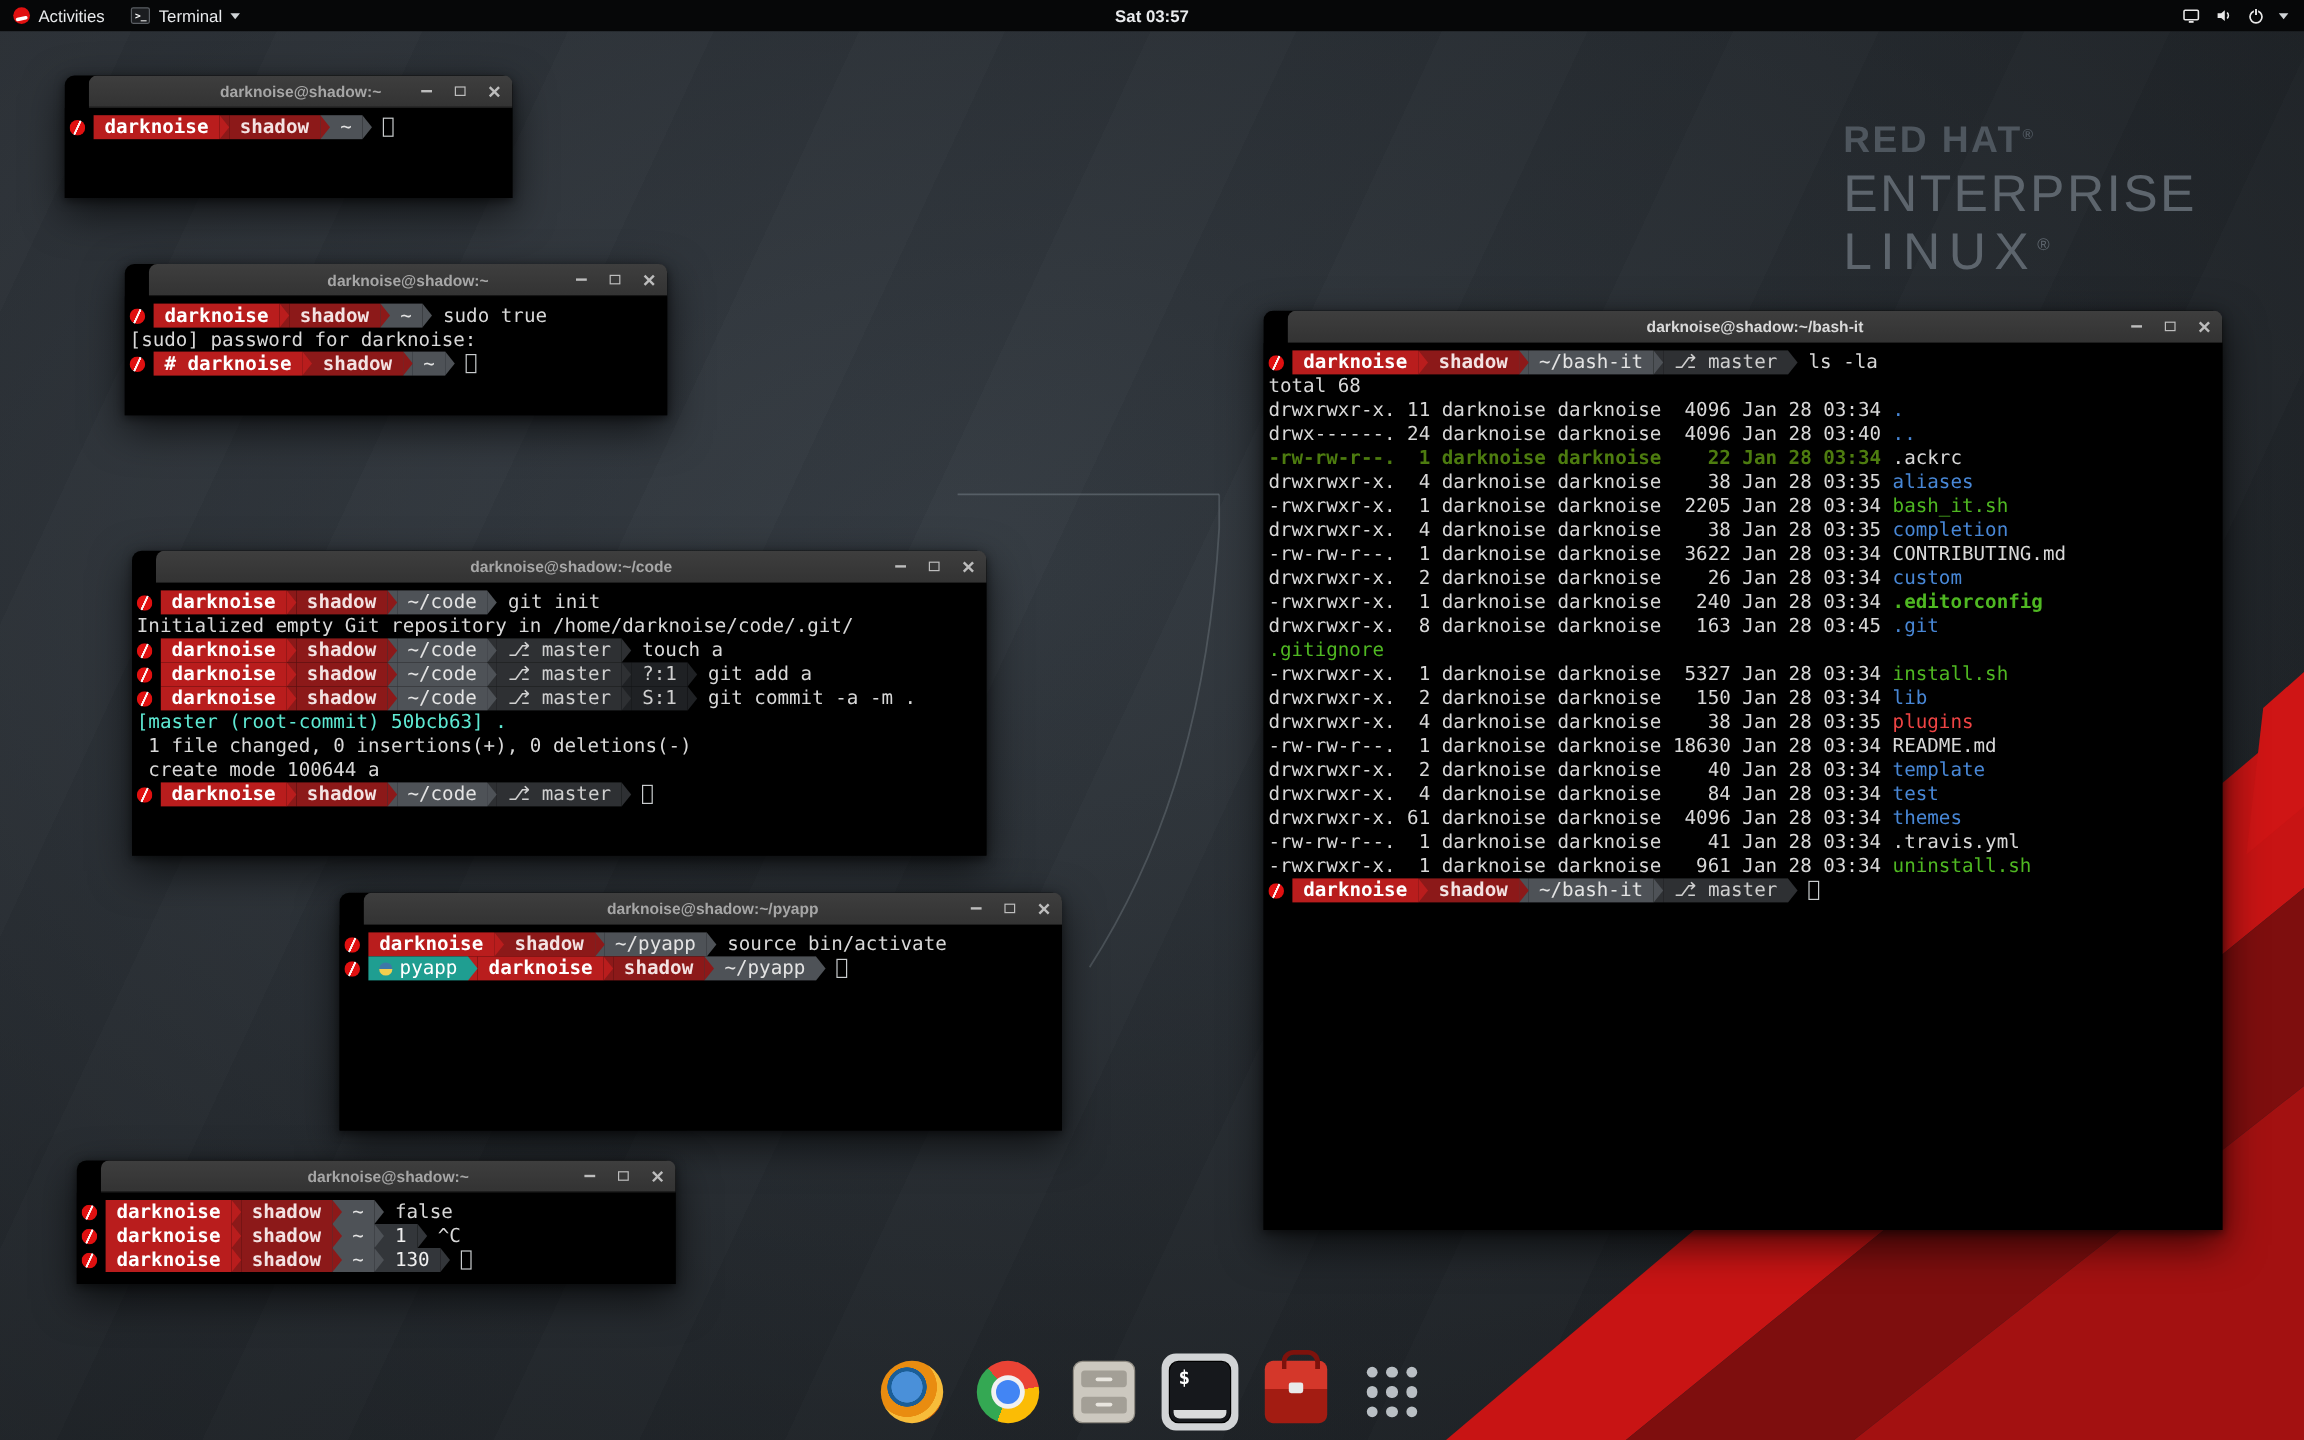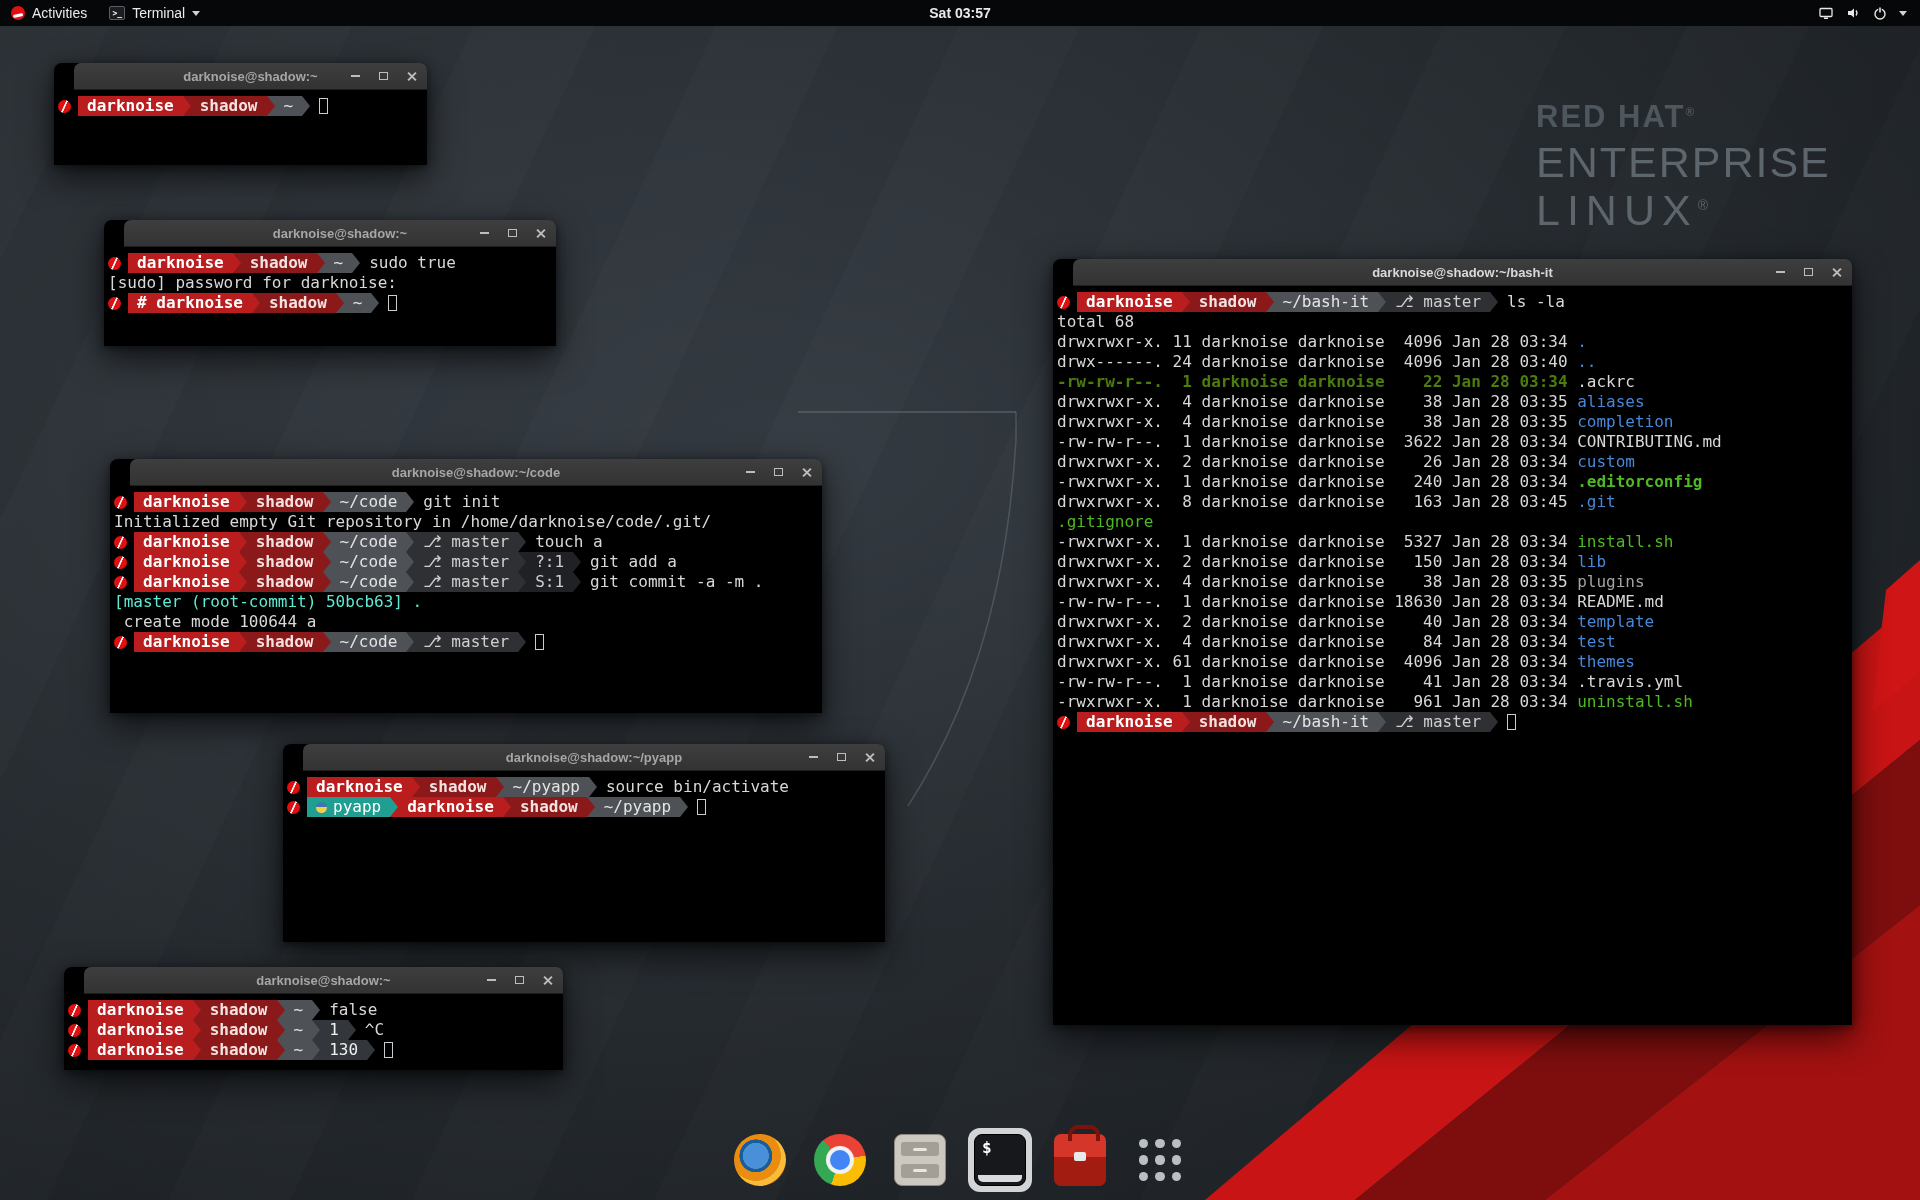--- a/index.html
+++ b/index.html
@@ -153,20 +153,21 @@
             </span>
       </span>
     </div>
     <div class="term-body">
           <div class="term-line"><span class="hat"></span><span class="seg seg-user" style="background: rgb(185, 29, 29); color: rgb(255, 255, 255);">darknoise</span><span class="sep" style="border-left-color: rgb(185, 29, 29); background: rgb(140, 25, 25);"></span><span class="seg seg-host" style="background: rgb(140, 25, 25); color: rgb(243, 226, 226);">shadow</span><span class="sep" style="border-left-color: rgb(140, 25, 25); background: rgb(78, 82, 87);"></span><span class="seg seg-path" style="background: rgb(78, 82, 87); color: rgb(228, 228, 228);">~/code</span><span class="sep" style="border-left-color: rgb(78, 82, 87); background: transparent;"></span><span class="cmd" style="color: rgb(216, 216, 216);">git init</span></div>
           <div class="term-line out"><span style="color: rgb(216, 216, 216);">Initialized empty Git repository in /home/darknoise/code/.git/</span></div>
           <div class="term-line"><span class="hat"></span><span class="seg seg-user" style="background: rgb(185, 29, 29); color: rgb(255, 255, 255);">darknoise</span><span class="sep" style="border-left-color: rgb(185, 29, 29); background: rgb(140, 25, 25);"></span><span class="seg seg-host" style="background: rgb(140, 25, 25); color: rgb(243, 226, 226);">shadow</span><span class="sep" style="border-left-color: rgb(140, 25, 25); background: rgb(78, 82, 87);"></span><span class="seg seg-path" style="background: rgb(78, 82, 87); color: rgb(228, 228, 228);">~/code</span><span class="sep" style="border-left-color: rgb(78, 82, 87); background: rgb(46, 48, 51);"></span><span class="seg seg-git" style="background: rgb(46, 48, 51); color: rgb(207, 207, 207);">⎇ master</span><span class="sep" style="border-left-color: rgb(46, 48, 51); background: transparent;"></span><span class="cmd" style="color: rgb(216, 216, 216);">touch a</span></div>
           <div class="term-line"><span class="hat"></span><span class="seg seg-user" style="background: rgb(185, 29, 29); color: rgb(255, 255, 255);">darknoise</span><span class="sep" style="border-left-color: rgb(185, 29, 29); background: rgb(140, 25, 25);"></span><span class="seg seg-host" style="background: rgb(140, 25, 25); color: rgb(243, 226, 226);">shadow</span><span class="sep" style="border-left-color: rgb(140, 25, 25); background: rgb(78, 82, 87);"></span><span class="seg seg-path" style="background: rgb(78, 82, 87); color: rgb(228, 228, 228);">~/code</span><span class="sep" style="border-left-color: rgb(78, 82, 87); background: rgb(46, 48, 51);"></span><span class="seg seg-git" style="background: rgb(46, 48, 51); color: rgb(207, 207, 207);">⎇ master</span><span class="sep" style="border-left-color: rgb(46, 48, 51); background: rgb(31, 33, 36);"></span><span class="seg seg-gitq" style="background: rgb(31, 33, 36); color: rgb(207, 207, 207);">?:1</span><span class="sep" style="border-left-color: rgb(31, 33, 36); background: transparent;"></span><span class="cmd" style="color: rgb(216, 216, 216);">git add a</span></div>
           <div class="term-line"><span class="hat"></span><span class="seg seg-user" style="background: rgb(185, 29, 29); color: rgb(255, 255, 255);">darknoise</span><span class="sep" style="border-left-color: rgb(185, 29, 29); background: rgb(140, 25, 25);"></span><span class="seg seg-host" style="background: rgb(140, 25, 25); color: rgb(243, 226, 226);">shadow</span><span class="sep" style="border-left-color: rgb(140, 25, 25); background: rgb(78, 82, 87);"></span><span class="seg seg-path" style="background: rgb(78, 82, 87); color: rgb(228, 228, 228);">~/code</span><span class="sep" style="border-left-color: rgb(78, 82, 87); background: rgb(46, 48, 51);"></span><span class="seg seg-git" style="background: rgb(46, 48, 51); color: rgb(207, 207, 207);">⎇ master</span><span class="sep" style="border-left-color: rgb(46, 48, 51); background: rgb(31, 33, 36);"></span><span class="seg seg-gits" style="background: rgb(31, 33, 36); color: rgb(207, 207, 207);">S:1</span><span class="sep" style="border-left-color: rgb(31, 33, 36); background: transparent;"></span><span class="cmd" style="color: rgb(216, 216, 216);">git commit -a -m .</span></div>
           <div class="term-line out"><span style="color: #5eead4;">[master (root-commit) 50bcb63] .</span></div>
+          <div class="term-line out"><span style="color: rgb(216, 216, 216);"> 1 file changed, 0 insertions(+), 0 deletions(-)</span></div>
           <div class="term-line out"><span style="color: rgb(216, 216, 216);"> create mode 100644 a</span></div>
           <div class="term-line"><span class="hat"></span><span class="seg seg-user" style="background: rgb(185, 29, 29); color: rgb(255, 255, 255);">darknoise</span><span class="sep" style="border-left-color: rgb(185, 29, 29); background: rgb(140, 25, 25);"></span><span class="seg seg-host" style="background: rgb(140, 25, 25); color: rgb(243, 226, 226);">shadow</span><span class="sep" style="border-left-color: rgb(140, 25, 25); background: rgb(78, 82, 87);"></span><span class="seg seg-path" style="background: rgb(78, 82, 87); color: rgb(228, 228, 228);">~/code</span><span class="sep" style="border-left-color: rgb(78, 82, 87); background: rgb(46, 48, 51);"></span><span class="seg seg-git" style="background: rgb(46, 48, 51); color: rgb(207, 207, 207);">⎇ master</span><span class="sep" style="border-left-color: rgb(46, 48, 51); background: transparent;"></span><span class="cursor"></span></div>
         </div>
   </div>
       <div class="window" style="left: 283px; top: 744px; width: 602px; height: 198px;">
     <div class="titlebar">
       <span class="title">darknoise@shadow:~/pyapp</span>
       <span class="win-btns">
         <span class="wbtn">
               <span class="glyph-min"></span>
@@ -220,29 +221,30 @@
             </span>
       </span>
     </div>
     <div class="term-body">
           <div class="term-line"><span class="hat"></span><span class="seg seg-user" style="background: rgb(185, 29, 29); color: rgb(255, 255, 255);">darknoise</span><span class="sep" style="border-left-color: rgb(185, 29, 29); background: rgb(140, 25, 25);"></span><span class="seg seg-host" style="background: rgb(140, 25, 25); color: rgb(243, 226, 226);">shadow</span><span class="sep" style="border-left-color: rgb(140, 25, 25); background: rgb(78, 82, 87);"></span><span class="seg seg-path" style="background: rgb(78, 82, 87); color: rgb(228, 228, 228);">~/bash-it</span><span class="sep" style="border-left-color: rgb(78, 82, 87); background: rgb(46, 48, 51);"></span><span class="seg seg-git" style="background: rgb(46, 48, 51); color: rgb(207, 207, 207);">⎇ master</span><span class="sep" style="border-left-color: rgb(46, 48, 51); background: transparent;"></span><span class="cmd" style="color: rgb(216, 216, 216);">ls -la</span></div>
           <div class="term-line out"><span style="color: rgb(216, 216, 216);">total 68</span></div>
           <div class="term-line out"><span style="color: rgb(216, 216, 216);">drwxrwxr-x. 11 darknoise darknoise  4096 Jan 28 03:34 </span><span style="color: rgb(72, 135, 214);">.</span></div>
           <div class="term-line out"><span style="color: rgb(216, 216, 216);">drwx------. 24 darknoise darknoise  4096 Jan 28 03:40 </span><span style="color: rgb(72, 135, 214);">..</span></div>
           <div class="term-line out"><span style="color: #4d7c0f; font-weight: bold;">-rw-rw-r--.  1 darknoise darknoise    22 Jan 28 03:34 </span><span style="color: rgb(216, 216, 216);">.ackrc</span></div>
           <div class="term-line out"><span style="color: rgb(216, 216, 216);">drwxrwxr-x.  4 darknoise darknoise    38 Jan 28 03:35 </span><span style="color: rgb(72, 135, 214);">aliases</span></div>
+          <div class="term-line out"><span style="color: rgb(216, 216, 216);">-rwxrwxr-x.  1 darknoise darknoise  2205 Jan 28 03:34 </span><span style="color: rgb(79, 184, 34);">bash_it.sh</span></div>
           <div class="term-line out"><span style="color: rgb(216, 216, 216);">drwxrwxr-x.  4 darknoise darknoise    38 Jan 28 03:35 </span><span style="color: rgb(72, 135, 214);">completion</span></div>
           <div class="term-line out"><span style="color: rgb(216, 216, 216);">-rw-rw-r--.  1 darknoise darknoise  3622 Jan 28 03:34 </span><span style="color: rgb(216, 216, 216);">CONTRIBUTING.md</span></div>
           <div class="term-line out"><span style="color: rgb(216, 216, 216);">drwxrwxr-x.  2 darknoise darknoise    26 Jan 28 03:34 </span><span style="color: rgb(72, 135, 214);">custom</span></div>
           <div class="term-line out"><span style="color: rgb(216, 216, 216);">-rwxrwxr-x.  1 darknoise darknoise   240 Jan 28 03:34 </span><span style="color: rgb(79, 184, 34); font-weight: bold;">.editorconfig</span></div>
           <div class="term-line out"><span style="color: rgb(216, 216, 216);">drwxrwxr-x.  8 darknoise darknoise   163 Jan 28 03:45 </span><span style="color: rgb(72, 135, 214);">.git</span></div>
           <div class="term-line out"><span style="color: rgb(79, 184, 34); text-align: center;">.gitignore</span></div>
           <div class="term-line out"><span style="color: rgb(216, 216, 216);">-rwxrwxr-x.  1 darknoise darknoise  5327 Jan 28 03:34 </span><span style="color: rgb(79, 184, 34);">install.sh</span></div>
           <div class="term-line out"><span style="color: rgb(216, 216, 216);">drwxrwxr-x.  2 darknoise darknoise   150 Jan 28 03:34 </span><span style="color: rgb(72, 135, 214);">lib</span></div>
-          <div class="term-line out"><span style="color: rgb(216, 216, 216);">drwxrwxr-x.  4 darknoise darknoise    38 Jan 28 03:35 </span><span style="color: #a3a3a3;">plugins</span></div>
+          <div class="term-line out"><span style="color: rgb(216, 216, 216);">drwxrwxr-x.  4 darknoise darknoise    38 Jan 28 03:35 </span><span style="color: #ef4444;">plugins</span></div>
           <div class="term-line out"><span style="color: rgb(216, 216, 216);">-rw-rw-r--.  1 darknoise darknoise 18630 Jan 28 03:34 </span><span style="color: rgb(216, 216, 216);">README.md</span></div>
           <div class="term-line out"><span style="color: rgb(216, 216, 216);">drwxrwxr-x.  2 darknoise darknoise    40 Jan 28 03:34 </span><span style="color: rgb(72, 135, 214);">template</span></div>
           <div class="term-line out"><span style="color: rgb(216, 216, 216);">drwxrwxr-x.  4 darknoise darknoise    84 Jan 28 03:34 </span><span style="color: rgb(72, 135, 214);">test</span></div>
           <div class="term-line out"><span style="color: rgb(216, 216, 216);">drwxrwxr-x. 61 darknoise darknoise  4096 Jan 28 03:34 </span><span style="color: rgb(72, 135, 214);">themes</span></div>
           <div class="term-line out"><span style="color: rgb(216, 216, 216);">-rw-rw-r--.  1 darknoise darknoise    41 Jan 28 03:34 </span><span style="color: rgb(216, 216, 216);">.travis.yml</span></div>
           <div class="term-line out"><span style="color: rgb(216, 216, 216);">-rwxrwxr-x.  1 darknoise darknoise   961 Jan 28 03:34 </span><span style="color: rgb(79, 184, 34);">uninstall.sh</span></div>
           <div class="term-line"><span class="hat"></span><span class="seg seg-user" style="background: rgb(185, 29, 29); color: rgb(255, 255, 255);">darknoise</span><span class="sep" style="border-left-color: rgb(185, 29, 29); background: rgb(140, 25, 25);"></span><span class="seg seg-host" style="background: rgb(140, 25, 25); color: rgb(243, 226, 226);">shadow</span><span class="sep" style="border-left-color: rgb(140, 25, 25); background: rgb(78, 82, 87);"></span><span class="seg seg-path" style="background: rgb(78, 82, 87); color: rgb(228, 228, 228);">~/bash-it</span><span class="sep" style="border-left-color: rgb(78, 82, 87); background: rgb(46, 48, 51);"></span><span class="seg seg-git" style="background: rgb(46, 48, 51); color: rgb(207, 207, 207);">⎇ master</span><span class="sep" style="border-left-color: rgb(46, 48, 51); background: transparent;"></span><span class="cursor"></span></div>
         </div>
   </div>
     </div>

